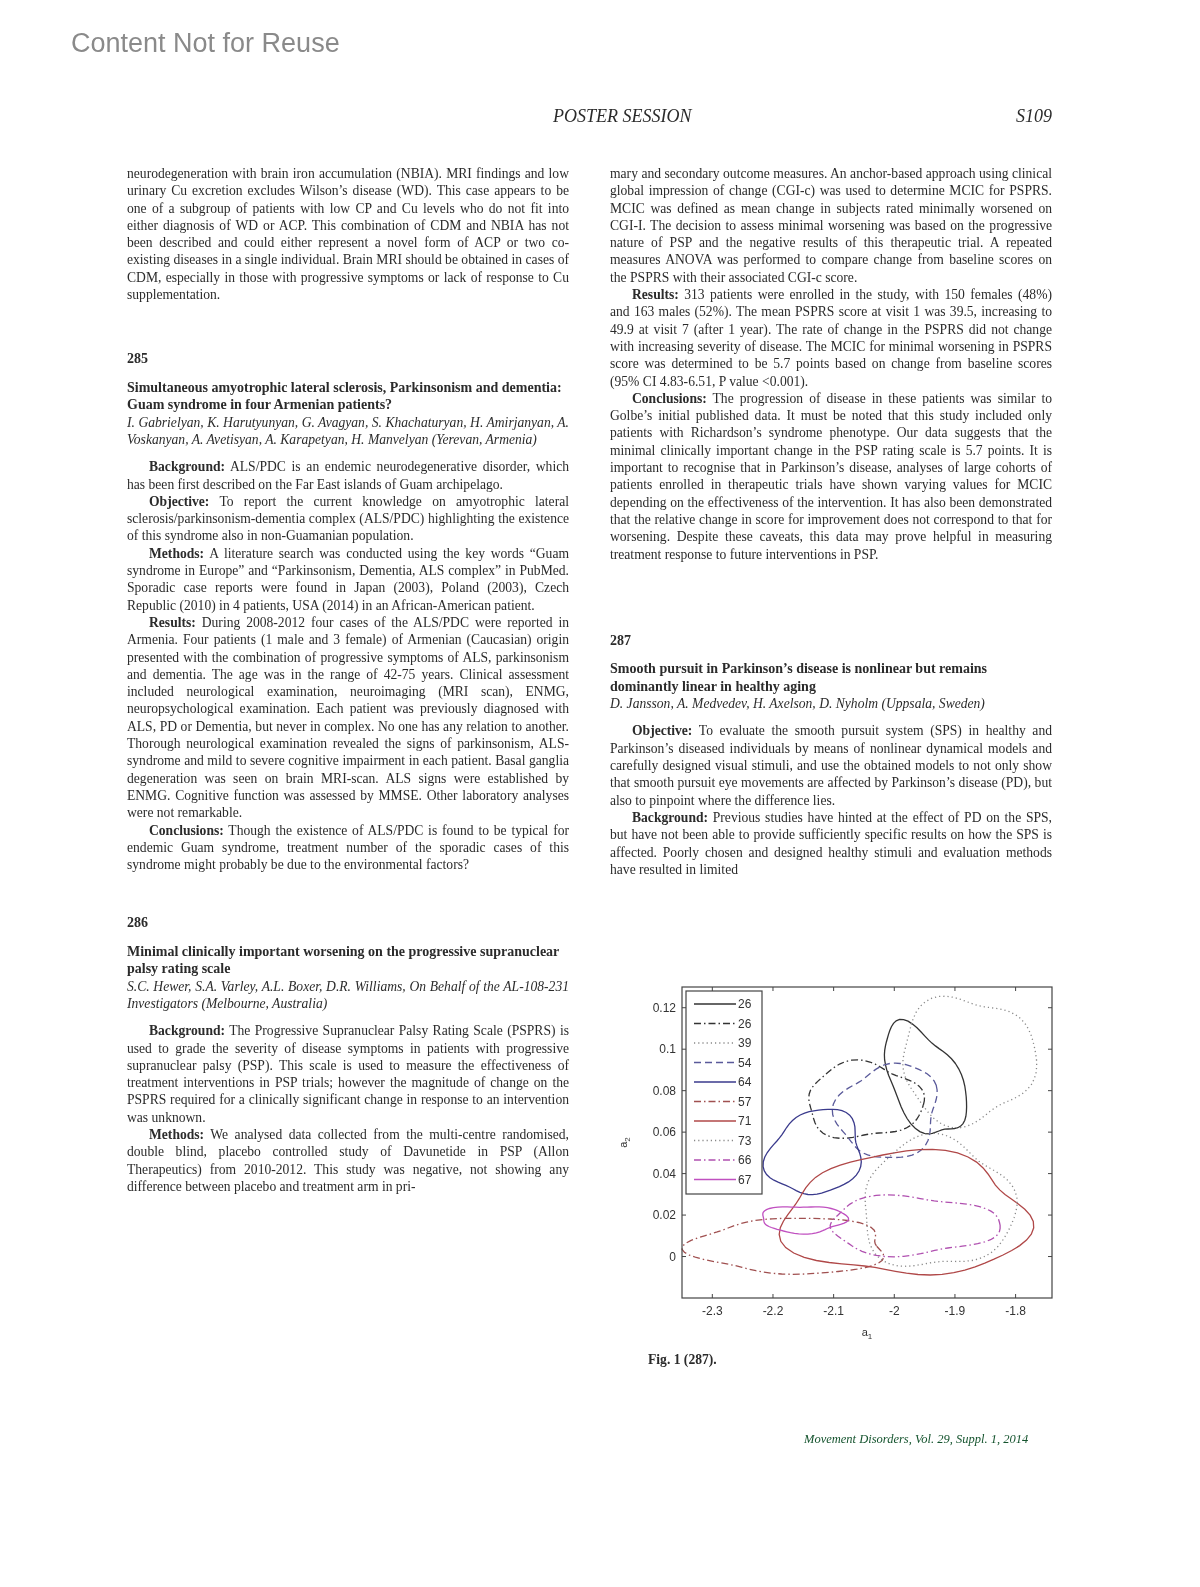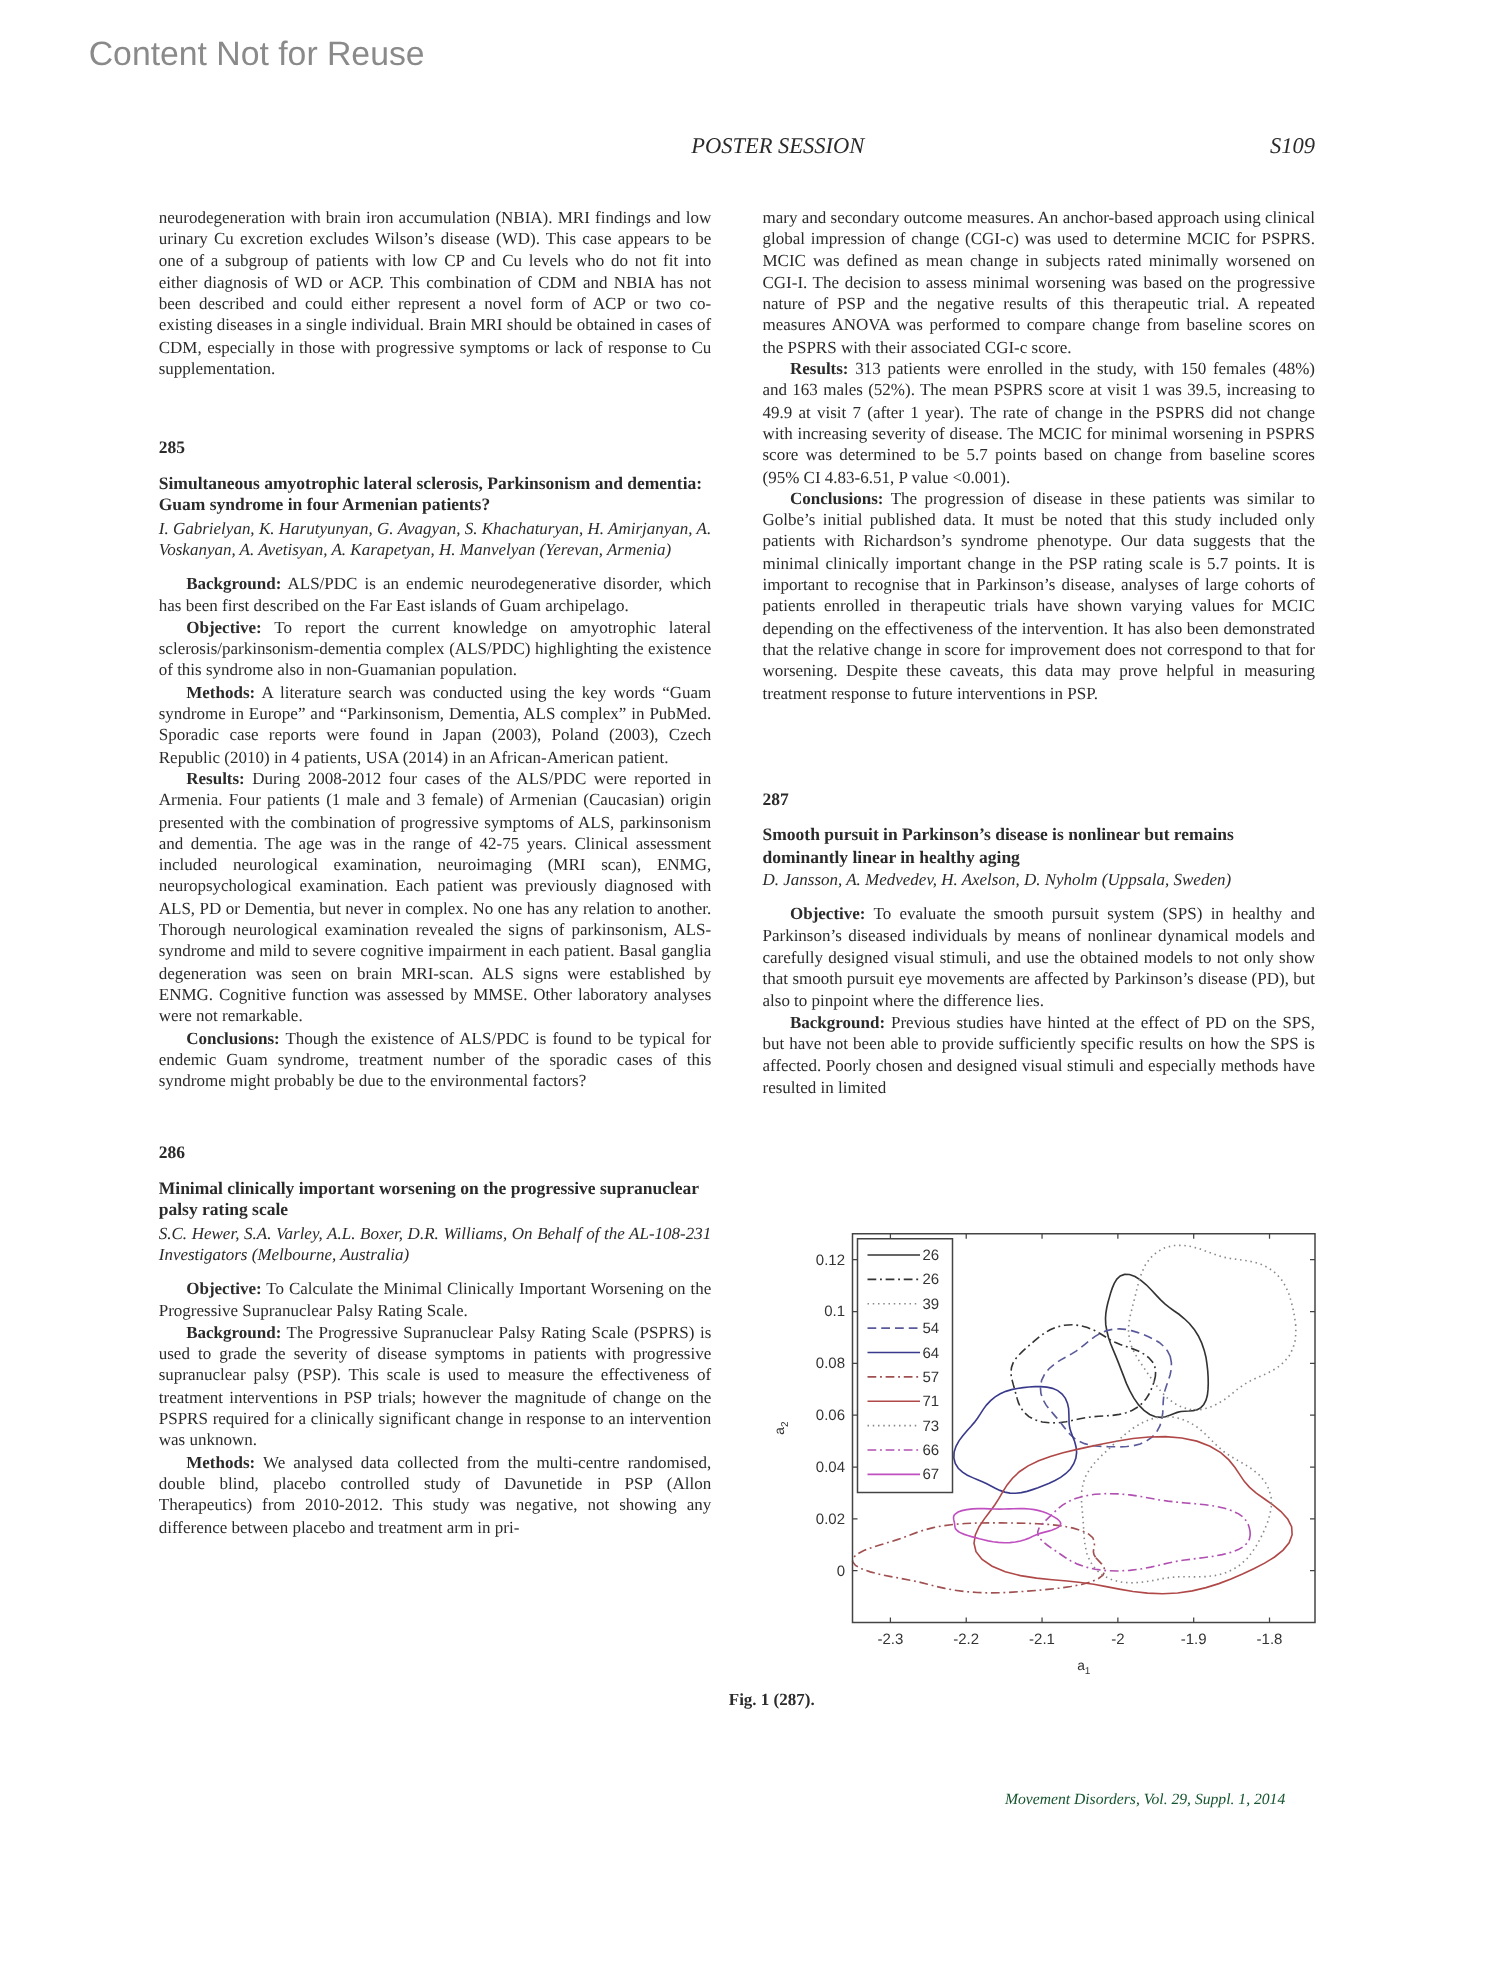--- a/index.html
+++ b/index.html
@@ -12,21 +12,21 @@
   .col.left { left:127px; top:165px; }
   .col.right { left:610px; top:165px; }
   p { margin:0; }
   p.ind { text-indent:22px; }
   .num { font-weight:bold; margin-top:25px; margin-bottom:11px; font-size:14px; }
   .atitle { font-weight:bold; text-align:left; font-size:14px; line-height:17.5px; }
   .authors { font-style:italic; text-align:left; margin-bottom:10px; }
   .authors.j { text-align:justify; }
   b.lbl { font-weight:bold; }
   .figure { position:absolute; left:615px; top:980px; width:455px; height:360px; }
-  .caption { position:absolute; left:583px; top:1352px; font-weight:bold; font-size:13.6px; }
+  .caption { position:absolute; left:648px; top:1352px; font-weight:bold; font-size:13.6px; }
   .footer { position:absolute; left:804px; top:1432px; font-style:italic; font-size:12.5px; color:#14532d; }
   svg text { font-family:"Liberation Sans", sans-serif; }
 </style>
 </head>
 <body>
 
 <div class="watermark">Content Not for Reuse</div>
 
 <div class="running-head">
   <span class="title">POSTER SESSION</span>
@@ -43,36 +43,35 @@
   <p class="ind"><b class="lbl">Background:</b><span> ALS/PDC is an endemic neurodegenerative disorder, which has been first described on the Far East islands of Guam archipelago.</span></p>
   <p class="ind"><b class="lbl">Objective:</b><span> To report the current knowledge on amyotrophic lateral sclerosis/parkinsonism-dementia complex (ALS/PDC) highlighting the existence of this syndrome also in non-Guamanian population.</span></p>
   <p class="ind"><b class="lbl">Methods:</b><span> A literature search was conducted using the key words “Guam syndrome in Europe” and “Parkinsonism, Dementia, ALS complex” in PubMed. Sporadic case reports were found in Japan (2003), Poland (2003), Czech Republic (2010) in 4 patients, USA (2014) in an African-American patient.</span></p>
   <p class="ind"><b class="lbl">Results:</b><span> During 2008-2012 four cases of the ALS/PDC were reported in Armenia. Four patients (1 male and 3 female) of Armenian (Caucasian) origin presented with the combination of progressive symptoms of ALS, parkinsonism and dementia. The age was in the range of 42-75 years. Clinical assessment included neurological examination, neuroimaging (MRI scan), ENMG, neuropsychological examination. Each patient was previously diagnosed with ALS, PD or Dementia, but never in complex. No one has any relation to another. Thorough neurological examination revealed the signs of parkinsonism, ALS-syndrome and mild to severe cognitive impairment in each patient. Basal ganglia degeneration was seen on brain MRI-scan. ALS signs were established by ENMG. Cognitive function was assessed by MMSE. Other laboratory analyses were not remarkable.</span></p>
   <p class="ind"><b class="lbl">Conclusions:</b><span> Though the existence of ALS/PDC is found to be typical for endemic Guam syndrome, treatment number of the sporadic cases of this syndrome might probably be due to the environmental factors?</span></p>
 
   <div style="height:16px"></div>
   <div class="num">286</div>
   <div class="atitle">Minimal clinically important worsening on the progressive supranuclear palsy rating scale</div>
   <div class="authors j">S.C. Hewer, S.A. Varley, A.L. Boxer, D.R. Williams, On Behalf of the AL-108-231 Investigators (Melbourne, Australia)</div>
-  <p class="ind"><b class="lbl">Objective:</b><span> To Calculate the Minimal Clinically Important Worsening on the Progressive Supranuclear Palsy Rating Scale.</span></p>
   <p class="ind"><b class="lbl">Background:</b><span> The Progressive Supranuclear Palsy Rating Scale (PSPRS) is used to grade the severity of disease symptoms in patients with progressive supranuclear palsy (PSP). This scale is used to measure the effectiveness of treatment interventions in PSP trials; however the magnitude of change on the PSPRS required for a clinically significant change in response to an intervention was unknown.</span></p>
   <p class="ind"><b class="lbl">Methods:</b><span> We analysed data collected from the multi-centre randomised, double blind, placebo controlled study of Davunetide in PSP (Allon Therapeutics) from 2010-2012. This study was negative, not showing any difference between placebo and treatment arm in pri-</span></p>
 </div>
 
 <div class="col right">
   <p>mary and secondary outcome measures. An anchor-based approach using clinical global impression of change (CGI-c) was used to determine MCIC for PSPRS. MCIC was defined as mean change in subjects rated minimally worsened on CGI-I. The decision to assess minimal worsening was based on the progressive nature of PSP and the negative results of this therapeutic trial. A repeated measures ANOVA was performed to compare change from baseline scores on the PSPRS with their associated CGI-c score.</p>
   <p class="ind"><b class="lbl">Results:</b><span> 313 patients were enrolled in the study, with 150 females (48%) and 163 males (52%). The mean PSPRS score at visit 1 was 39.5, increasing to 49.9 at visit 7 (after 1 year). The rate of change in the PSPRS did not change with increasing severity of disease. The MCIC for minimal worsening in PSPRS score was determined to be 5.7 points based on change from baseline scores (95% CI 4.83-6.51, P value &lt;0.001).</span></p>
   <p class="ind"><b class="lbl">Conclusions:</b><span> The progression of disease in these patients was similar to Golbe’s initial published data. It must be noted that this study included only patients with Richardson’s syndrome phenotype. Our data suggests that the minimal clinically important change in the PSP rating scale is 5.7 points. It is important to recognise that in Parkinson’s disease, analyses of large cohorts of patients enrolled in therapeutic trials have shown varying values for MCIC depending on the effectiveness of the intervention. It has also been demonstrated that the relative change in score for improvement does not correspond to that for worsening. Despite these caveats, this data may prove helpful in measuring treatment response to future interventions in PSP.</span></p>
 
   <div style="height:44px"></div>
   <div class="num">287</div>
   <div class="atitle">Smooth pursuit in Parkinson’s disease is nonlinear but remains dominantly linear in healthy aging</div>
   <div class="authors">D. Jansson, A. Medvedev, H. Axelson, D. Nyholm (Uppsala, Sweden)</div>
   <p class="ind"><b class="lbl">Objective:</b><span> To evaluate the smooth pursuit system (SPS) in healthy and Parkinson’s diseased individuals by means of nonlinear dynamical models and carefully designed visual stimuli, and use the obtained models to not only show that smooth pursuit eye movements are affected by Parkinson’s disease (PD), but also to pinpoint where the difference lies.</span></p>
-  <p class="ind"><b class="lbl">Background:</b><span> Previous studies have hinted at the effect of PD on the SPS, but have not been able to provide sufficiently specific results on how the SPS is affected. Poorly chosen and designed visual stimuli and especially methods have resulted in limited</span></p>
+  <p class="ind"><b class="lbl">Background:</b><span> Previous studies have hinted at the effect of PD on the SPS, but have not been able to provide sufficiently specific results on how the SPS is affected. Poorly chosen and designed healthy stimuli and evaluation methods have resulted in limited</span></p>
 </div>
 
 <div class="figure">
   <svg id="chart" width="455" height="360" viewBox="0 0 455 360">
       <path d="M340.4 83.5 L343.7 88.8 L346.4 94.5 L348.4 100.3 L349.8 106.0 L350.6 111.5 L351.2 116.8 L351.5 121.9 L351.6 126.9 L351.4 131.7 L350.9 136.2 L349.8 140.2 L348.0 143.6 L345.7 146.1 L342.8 147.7 L339.5 148.5 L336.1 148.8 L332.9 149.0 L329.7 149.2 L326.8 149.9 L323.9 151.0 L320.8 152.2 L317.4 153.4 L313.5 153.9 L309.3 153.4 L304.8 151.6 L300.2 148.3 L295.9 143.9 L292.1 138.5 L288.9 132.7 L286.1 126.7 L283.9 120.9 L281.8 115.5 L279.8 110.3 L277.8 105.3 L275.7 100.3 L273.6 95.2 L271.8 90.0 L270.5 84.8 L269.6 79.7 L269.4 74.8 L269.7 70.4 L270.4 66.2 L271.3 62.2 L272.4 58.3 L273.5 54.4 L274.8 50.5 L276.4 46.7 L278.5 43.3 L281.2 40.8 L284.6 39.5 L288.6 39.6 L293.0 41.2 L297.5 44.1 L302.0 47.8 L306.1 52.0 L309.9 56.1 L313.5 59.9 L316.9 63.1 L320.4 65.9 L324.1 68.6 L328.2 71.4 L332.3 74.8 L336.5 78.8 L340.4 83.5 Z" fill="none" stroke="#333333" stroke-width="1.3" stroke-dasharray=""></path>
       <path d="M309.3 121.0 L308.4 124.8 L307.2 128.5 L305.7 132.2 L303.9 135.8 L301.7 139.3 L298.8 142.6 L295.3 145.6 L290.9 148.2 L285.9 150.2 L280.4 151.5 L274.8 152.3 L269.2 152.7 L263.9 153.0 L258.9 153.4 L254.0 154.1 L249.0 155.0 L243.6 156.2 L237.8 157.4 L231.6 158.2 L225.1 158.3 L218.8 157.6 L213.0 155.9 L208.1 153.3 L204.3 149.9 L201.6 146.2 L199.8 142.3 L198.6 138.5 L197.6 134.8 L196.7 131.3 L195.7 127.9 L194.8 124.5 L194.0 121.0 L193.8 117.5 L194.2 114.0 L195.4 110.5 L197.4 107.2 L200.0 104.1 L203.0 101.1 L206.2 98.3 L209.4 95.4 L212.8 92.5 L216.4 89.5 L220.5 86.5 L225.1 83.8 L230.5 81.6 L236.4 80.2 L242.7 79.8 L249.0 80.4 L254.9 82.0 L260.3 84.2 L265.0 86.8 L269.2 89.4 L273.1 91.8 L277.0 93.8 L281.2 95.6 L285.8 97.2 L290.7 98.9 L295.6 100.8 L300.2 103.3 L304.1 106.2 L307.0 109.6 L308.8 113.3 L309.5 117.2 L309.3 121.0 Z" fill="none" stroke="#333333" stroke-width="1.3" stroke-dasharray="7 3 1.5 3"></path>
       <path d="M421.5 79.6 L421.7 86.0 L421.1 92.4 L419.4 98.6 L416.5 104.4 L412.3 109.6 L407.1 113.9 L401.4 117.3 L395.6 120.1 L389.9 122.5 L384.7 125.0 L379.8 127.9 L375.1 131.3 L370.2 135.3 L364.9 139.4 L358.8 143.2 L352.1 146.2 L344.9 147.8 L337.6 147.7 L330.5 145.8 L324.1 142.5 L318.5 138.1 L313.7 133.0 L309.6 127.8 L305.9 122.6 L302.4 117.6 L299.0 112.6 L295.7 107.7 L292.7 102.5 L290.2 97.1 L288.6 91.3 L287.8 85.5 L288.0 79.6 L288.9 73.8 L290.3 68.1 L291.7 62.5 L293.2 56.8 L294.6 50.9 L296.2 44.8 L298.3 38.4 L301.2 32.1 L305.2 26.4 L310.5 21.6 L316.9 18.2 L324.0 16.4 L331.5 16.2 L338.8 17.4 L345.7 19.4 L352.1 21.8 L358.0 24.0 L363.6 25.7 L369.3 26.8 L375.2 27.6 L381.4 28.4 L387.9 29.6 L394.3 31.6 L400.3 34.6 L405.6 38.6 L410.0 43.5 L413.4 49.0 L416.0 54.9 L417.9 61.0 L419.4 67.1 L420.6 73.3 L421.5 79.6 Z" fill="none" stroke="#888888" stroke-width="1.3" stroke-dasharray="1.2 3"></path>
       <path d="M321.2 105.2 L322.1 110.0 L322.1 114.9 L321.1 119.8 L319.7 124.4 L318.1 128.8 L316.8 132.9 L316.0 136.9 L315.6 141.1 L315.4 145.5 L315.2 150.3 L314.5 155.4 L313.0 160.5 L310.4 165.4 L306.8 169.5 L302.2 172.8 L297.1 175.2 L291.7 176.6 L286.4 177.2 L281.1 177.5 L276.1 177.4 L271.2 177.3 L266.5 177.1 L261.7 176.8 L257.1 176.1 L252.6 174.9 L248.4 173.1 L244.6 170.7 L241.3 167.8 L238.5 164.6 L235.9 161.3 L233.3 157.9 L230.7 154.7 L227.8 151.3 L224.8 147.8 L221.8 143.9 L219.3 139.5 L217.7 134.6 L217.3 129.5 L218.3 124.3 L220.7 119.4 L224.2 115.0 L228.6 111.2 L233.3 108.1 L237.9 105.5 L242.3 103.1 L246.2 100.7 L249.8 98.0 L253.4 95.1 L257.1 92.0 L261.1 89.1 L265.5 86.5 L270.3 84.5 L275.3 83.4 L280.4 83.1 L285.3 83.5 L290.2 84.5 L294.8 85.9 L299.4 87.5 L303.8 89.4 L308.2 91.5 L312.4 94.0 L316.1 97.2 L319.1 100.9 L321.2 105.2 Z" fill="none" stroke="#5a5a9a" stroke-width="1.3" stroke-dasharray="7 4"></path>
       <path d="M240.1 151.2 L240.2 155.2 L240.3 159.0 L240.8 162.4 L241.9 165.9 L243.2 169.4 L244.7 173.2 L245.8 177.4 L246.3 181.9 L245.7 186.5 L244.0 191.0 L241.3 195.2 L237.7 198.8 L233.5 201.9 L229.0 204.4 L224.4 206.6 L219.9 208.4 L215.4 210.2 L211.0 211.7 L206.6 213.1 L202.0 214.1 L197.5 214.6 L193.0 214.5 L188.8 213.7 L184.9 212.3 L181.2 210.6 L177.8 208.8 L174.4 207.0 L170.9 205.4 L167.1 203.8 L163.1 202.1 L158.9 200.2 L155.0 197.7 L151.6 194.6 L149.2 190.7 L148.1 186.4 L148.3 181.7 L149.8 177.0 L152.3 172.5 L155.4 168.4 L158.6 164.6 L161.7 161.2 L164.5 157.9 L167.0 154.6 L169.3 151.1 L171.6 147.5 L174.3 143.9 L177.5 140.5 L181.1 137.5 L185.2 135.0 L189.6 133.1 L194.2 131.7 L198.8 130.8 L203.5 130.1 L208.1 129.6 L212.9 129.3 L217.7 129.3 L222.5 129.7 L227.0 130.7 L231.2 132.5 L234.7 135.2 L237.3 138.7 L239.0 142.7 L239.9 146.9 L240.1 151.2 Z" fill="none" stroke="#3a3a8c" stroke-width="1.3" stroke-dasharray=""></path>
       <path d="M261.7 266.2 L264.0 268.7 L266.4 271.3 L268.3 274.2 L268.8 277.2 L267.3 280.2 L263.6 283.0 L257.8 285.5 L250.3 287.6 L241.7 289.2 L232.5 290.5 L223.1 291.5 L213.8 292.4 L204.5 293.1 L195.2 293.7 L185.7 294.2 L176.2 294.3 L166.7 294.0 L157.5 293.3 L148.8 292.2 L140.9 290.7 L133.8 289.1 L127.1 287.4 L120.5 285.7 L113.5 284.2 L106.0 282.8 L97.8 281.3 L89.3 279.6 L81.2 277.5 L74.3 275.1 L69.4 272.3 L67.1 269.3 L67.6 266.2 L70.8 263.2 L76.1 260.4 L82.6 258.0 L89.5 255.8 L96.1 253.8 L102.2 251.9 L107.8 250.0 L113.1 248.0 L118.6 245.9 L124.7 243.9 L131.6 242.1 L139.5 240.6 L148.2 239.5 L157.3 238.8 L166.7 238.4 L176.2 238.3 L185.7 238.3 L195.3 238.4 L205.2 238.6 L215.2 239.0 L225.3 239.7 L234.9 240.8 L243.6 242.5 L250.8 244.7 L256.0 247.3 L259.2 250.2 L260.5 253.2 L260.5 256.1 L260.0 258.8 L259.7 261.4 L260.2 263.8 L261.7 266.2 Z" fill="none" stroke="#a05050" stroke-width="1.3" stroke-dasharray="7 3 1.5 3"></path>

